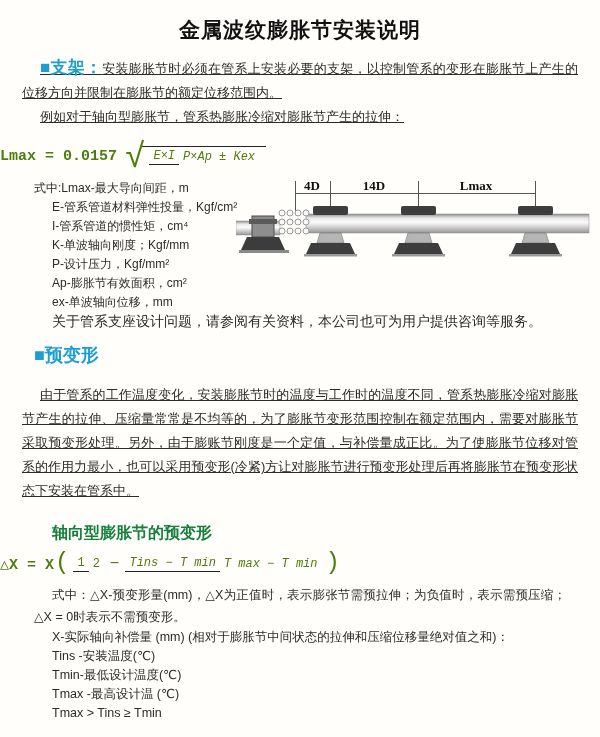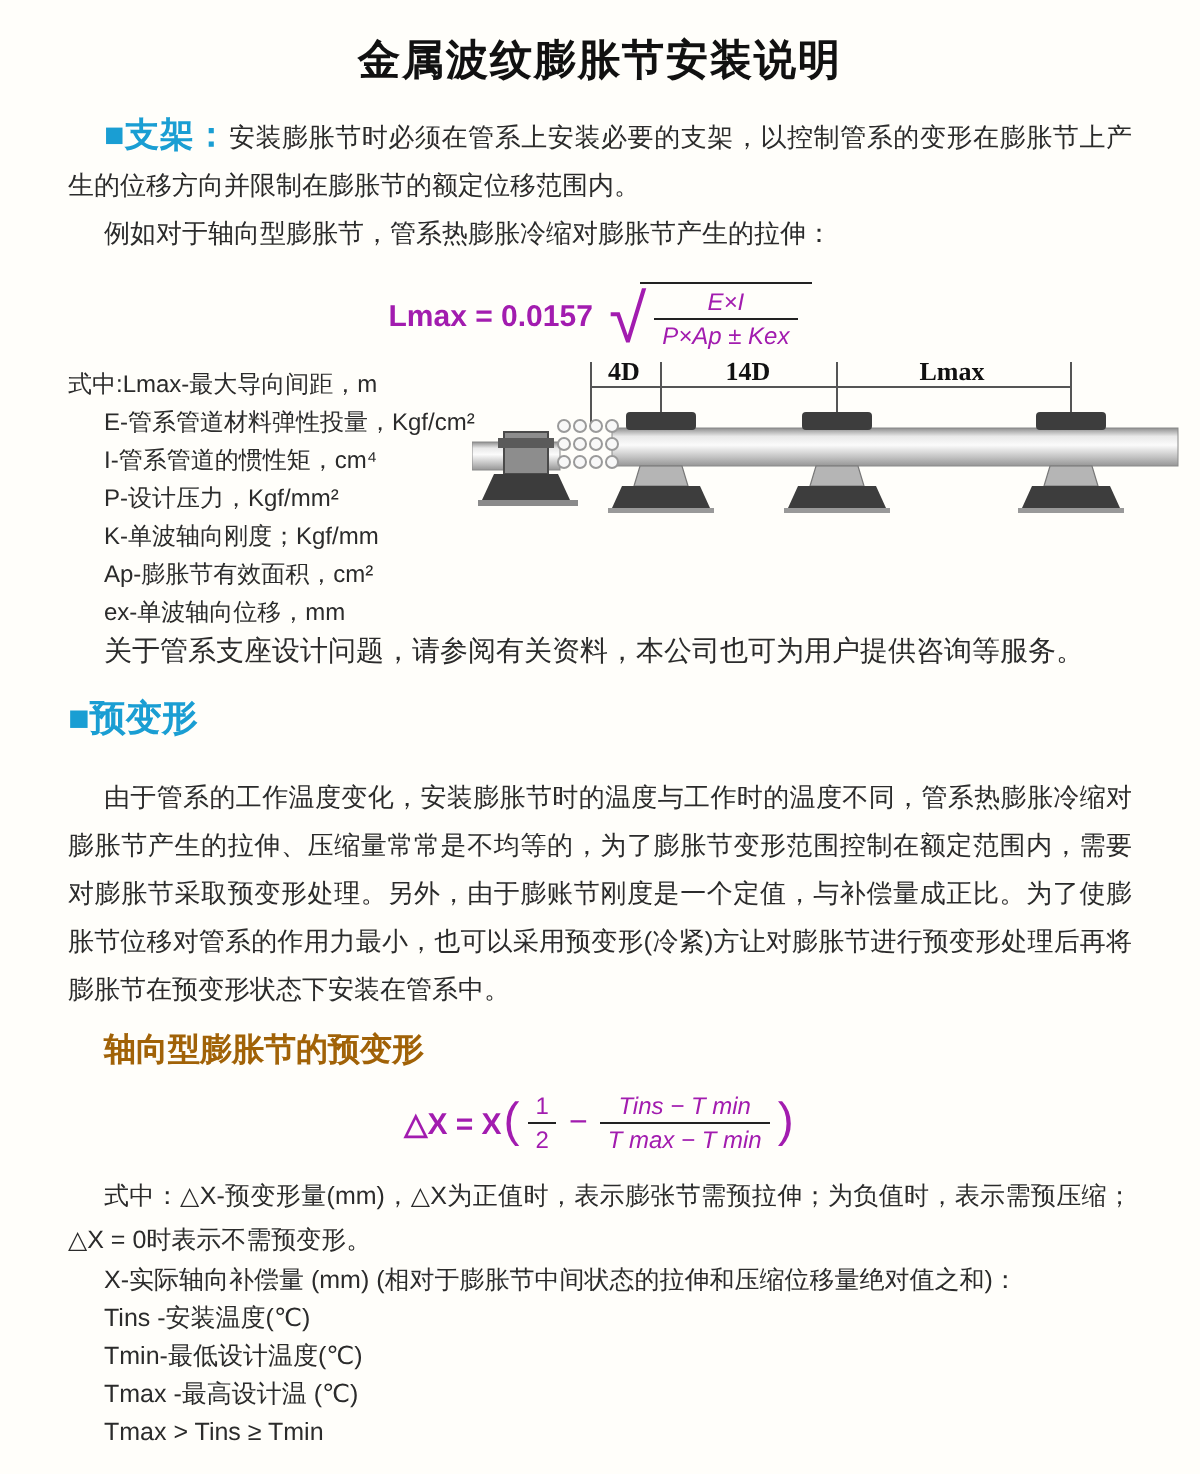--- a/index.html
+++ b/index.html
@@ -10,42 +10,42 @@
     background:#fffefa; color:#2b2b2b; position:relative; overflow:hidden;
   }
   .page { position:relative; width:600px; height:588px; }
 
   .title {
     text-align:center; font-size:21px; font-weight:bold; color:#111;
     padding-top:16px; letter-spacing:1px;
   }
 
   .para {
-    margin:0 34px; font-size:13px; line-height:24px; text-align:justify;
+    margin:0 22px; font-size:13px; line-height:24px; text-align:justify;text-decoration:underline;
   }
   .indent { text-indent:18px; }
 
   .sec-label { color:var(--accent,#1a9ed3); font-size:17px; font-weight:bold; }
   .sec-head {
     margin:12px 34px 16px; color:var(--accent,#1a9ed3);
     font-size:18px; font-weight:bold;
   }
   .sub-head {
-    margin:8px 34px 2px 52px; color:#a16207; font-size:16px; font-weight:bold;
+    margin:20px 34px 2px 52px; color:#15803d; font-size:16px; font-weight:bold;
   }
 
   
   .formula {
-    display:flex; justify-content:center; align-items:center;
-    font-family:Liberation Sans, sans-serif; color:#a21caf;
+    display:flex; align-items:center;
+    font-family:Liberation Mono, monospace; color:#4d7c0f;
     margin:10px 0;
   }
   .f-bold { font-weight:bold; font-size:15px; }
   .i { font-style:italic; }
-  .frac { display:inline-flex; flex-direction:column; text-align:center;
+  .frac { display:inline-flex; flex-direction:row; text-align:center;
           vertical-align:middle; font-size:12px; margin:0 3px; }
   .frac .num { border-bottom:1px solid #222; padding:0 4px 1px; }
   .frac .den { padding:1px 4px 0; }
   .radical { display:inline-flex; align-items:center; margin-left:8px; }
   .rad-glyph { font-size:34px; font-weight:normal; line-height:30px;
                transform:translateY(2px); }
   .radicand { border-top:1.4px solid #222; margin-left:-3px; padding:2px 4px 0; }
   .paren { font-size:24px; font-weight:normal; line-height:20px; padding:0 1px;
            transform:translateY(-1px); }
   .f-op { margin:0 3px; }
@@ -86,22 +86,22 @@
           <span class="den i">P×Ap ± Kex</span>
         </span>
       </span>
     </span>
   </div>
 
   <div class="defs">
     <div class="lead">式中:Lmax-最大导向间距，m</div>
     <div class="item">E-管系管道材料弹性投量，Kgf/cm²</div>
     <div class="item">I-管系管道的惯性矩，cm⁴</div>
+    <div class="item">K-单波轴向刚度；Kgf/mm</div>
     <div class="item">P-设计压力，Kgf/mm²</div>
-    <div class="item">K-单波轴向刚度；Kgf/mm</div>
     <div class="item">Ap-膨胀节有效面积，cm²</div>
     <div class="item">ex-单波轴向位移，mm</div>
   </div>
   <div class="note-line">关于管系支座设计问题，请参阅有关资料，本公司也可为用户提供咨询等服务。</div>
 
   <div class="diagram-wrap">
     <svg width="360" height="102" viewBox="0 0 360 102">
       <defs>
         <linearGradient id="pipeGrad" x1="0" y1="0" x2="0" y2="1">
           <stop offset="0" stop-color="#8f8f8f"></stop>

